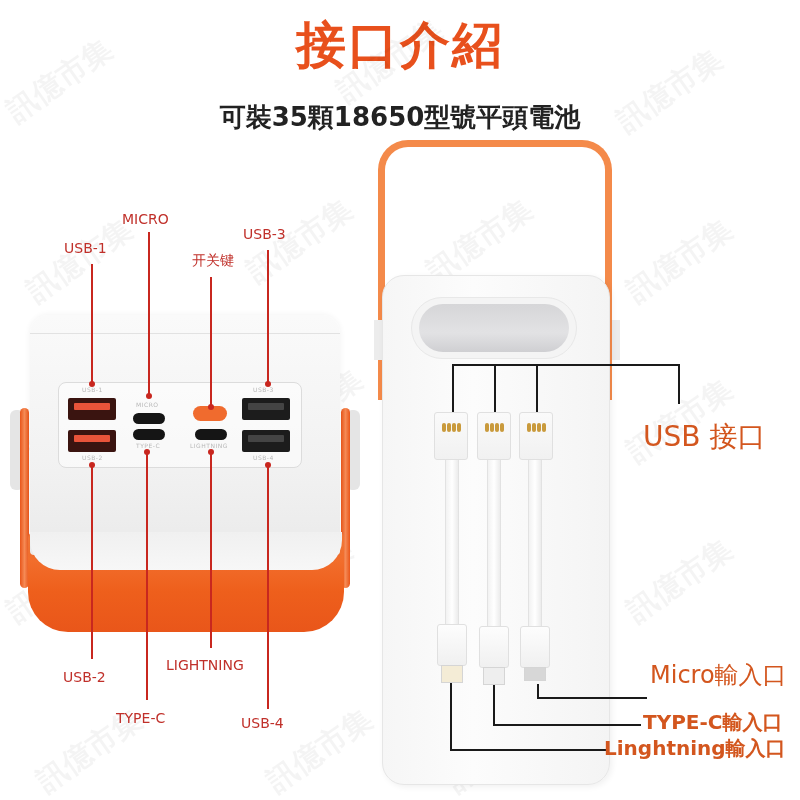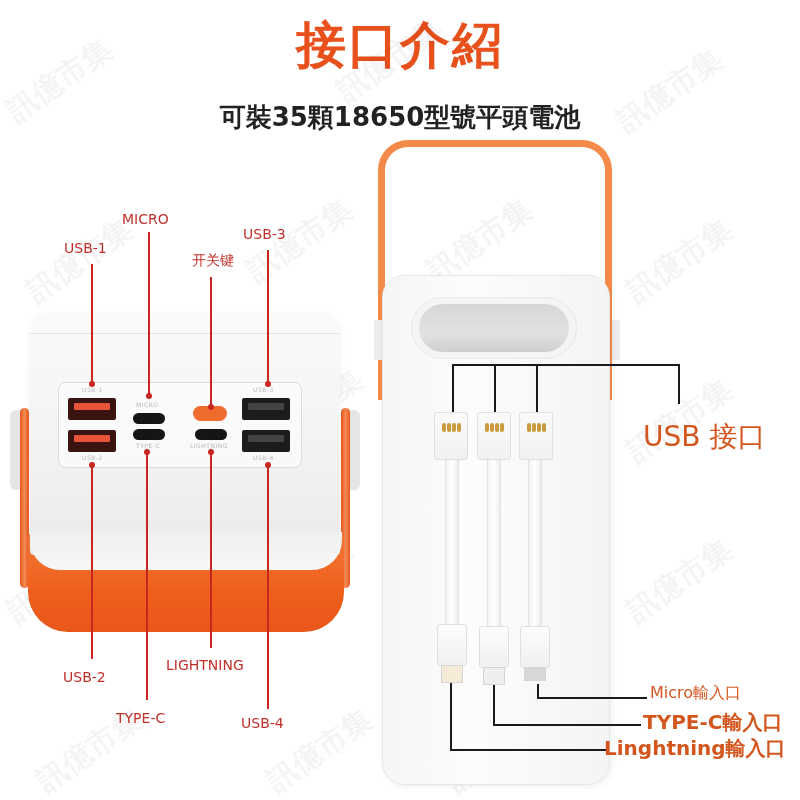--- a/index.html
+++ b/index.html
@@ -231,21 +231,21 @@
 
   <div class="bline" style="left:452px;top:364px;width:227px;height:2px;"></div>
   <div class="bline" style="left:452px;top:364px;width:2px;height:48px;"></div>
   <div class="bline" style="left:494px;top:364px;width:2px;height:48px;"></div>
   <div class="bline" style="left:536px;top:364px;width:2px;height:48px;"></div>
   <div class="bline" style="left:678px;top:364px;width:2px;height:40px;"></div>
   <div class="olabel" style="left:643px;top:418px;font-size:28px;">USB 接口</div>
 
   <div class="bline" style="left:537px;top:684px;width:2px;height:14px;"></div>
   <div class="bline" style="left:537px;top:697px;width:110px;height:2px;"></div>
-  <div class="olabel" style="left:650px;top:683px;font-size:16px;">Micro輸入口</div>
+  <div class="olabel" style="left:650px;top:659px;font-size:24px;">Micro輸入口</div>
 
   <div class="bline" style="left:493px;top:685px;width:2px;height:41px;"></div>
   <div class="bline" style="left:493px;top:724px;width:148px;height:2px;"></div>
   <div class="olabel" style="left:643px;top:709px;font-size:20px;font-weight:bold;">TYPE-C輸入口</div>
 
   <div class="bline" style="left:450px;top:683px;width:2px;height:68px;"></div>
   <div class="bline" style="left:450px;top:749px;width:156px;height:2px;"></div>
   <div class="olabel" style="left:604px;top:735px;font-size:20px;font-weight:bold;">Linghtning輸入口</div>
 </div>
 

